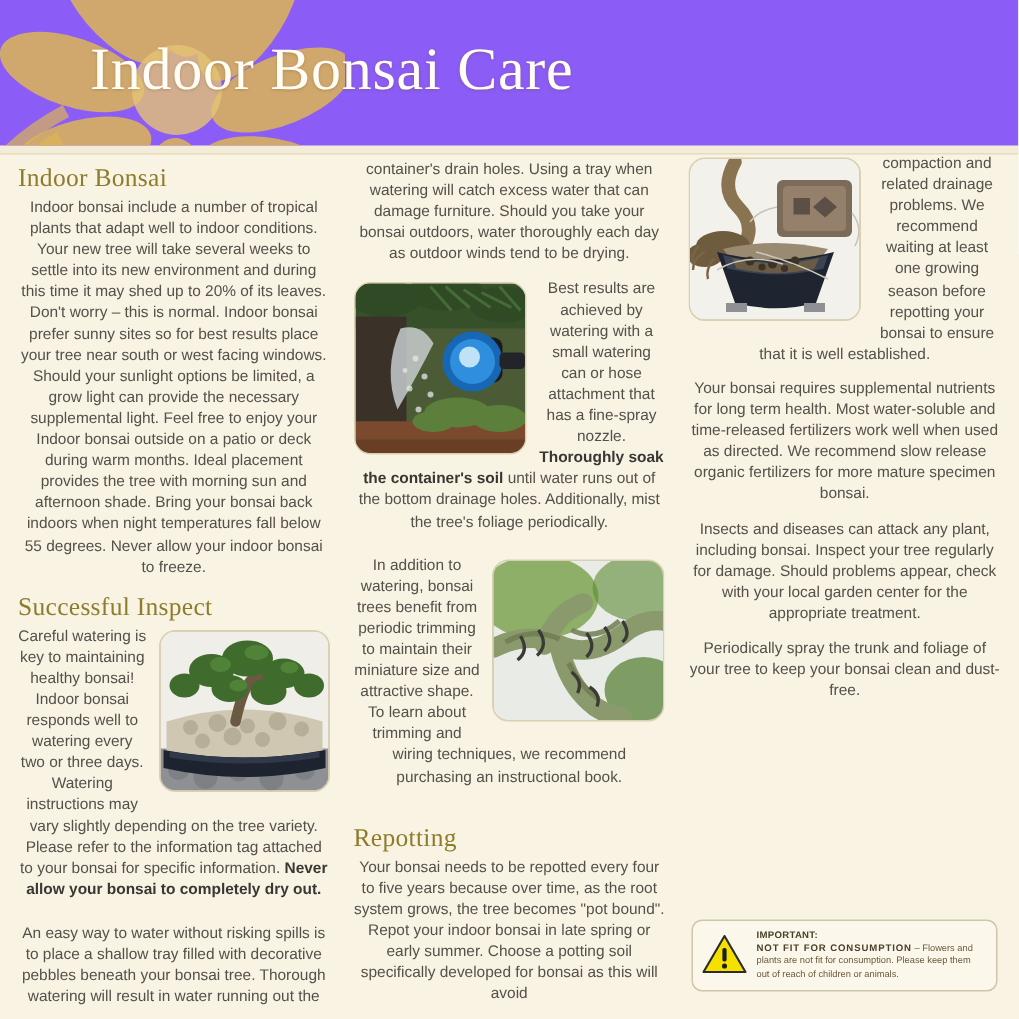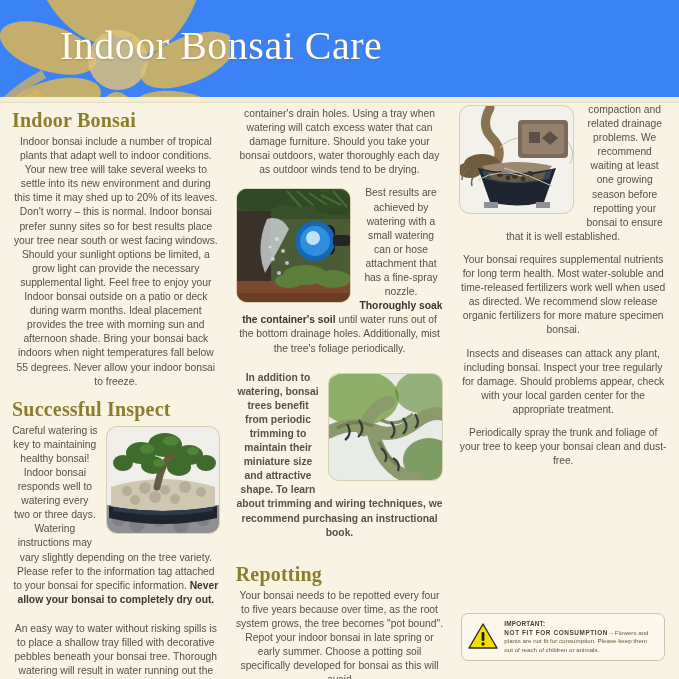--- a/index.html
+++ b/index.html
@@ -19,21 +19,21 @@
     height: 679px;
     background: #f8f3e3;
     box-sizing: border-box;
     overflow: hidden;
   }
 
   
   .header {
     position: relative;
     height: 97px;
-    background: #3b82f6;
+    background: #8b5cf6;
     overflow: hidden;
   }
   .header-deco {
     position: absolute;
     left: -30px;
     top: -58px;
     width: 260px;
     height: 230px;
     pointer-events: none;
   }
@@ -66,22 +66,22 @@
     display: flex;
     gap: 16px;
   }
   .col {
     width: 209px;
     position: relative;
   }
 
   h2.sec {
     font-family: "Liberation Serif", serif;
-    font-size: 20px;
-    font-weight: bold;
+    font-size: 17px;
+    font-weight: normal;
     color: #8d7c2c;
     margin: 6px 0 3px 0;
     letter-spacing: .2px;
   }
   p.body {
     font-size: 10.3px;
     line-height: 14.1px;
     color: #55504a;
     margin: 0 0 9px 0;
     text-align: center;
@@ -264,21 +264,21 @@
             <circle cx="78" cy="52" r="15" fill="#2f8ede"></circle>
             <circle cx="76" cy="49" r="7" fill="#bfe2f7"></circle>
             <rect x="96" y="46" width="17" height="11" rx="3" fill="#23242a"></rect>
           </svg>
         </div>
         <p class="body">
           <span>Best results are achieved by watering with a small watering can or hose attachment that has a fine-spray nozzle. </span><b>Thoroughly soak the container's soil</b><span> until water runs out of the bottom drainage holes. Additionally, mist the tree's foliage periodically.</span>
         </p>
       </div>
 
-      <div class="wrap-box" style="margin-top:6px;font-weight:bold;">
+      <div class="wrap-box" style="margin-top:6px;">
         <div class="photo photo-float-right" style="width:113px;height:106px;">
           <svg viewBox="0 0 113 106" preserveAspectRatio="none">
             <rect width="113" height="106" fill="#e9ece6"></rect>
             <ellipse cx="30" cy="24" rx="40" ry="28" fill="#6f9b3e" opacity=".75"></ellipse>
             <ellipse cx="96" cy="18" rx="30" ry="22" fill="#5d8a33" opacity=".6"></ellipse>
             <ellipse cx="100" cy="86" rx="26" ry="22" fill="#4e7c2c" opacity=".7"></ellipse>
             <g stroke="#8b9a6c" stroke-width="13" fill="none" stroke-linecap="round">
               <path d="M0 58 q24 -12 44 -2 q22 10 46 -10 q12 -8 23 -6"></path>
               <path d="M34 56 q8 -22 26 -28"></path>
               <path d="M44 58 q6 24 20 36 q8 8 22 10"></path>

